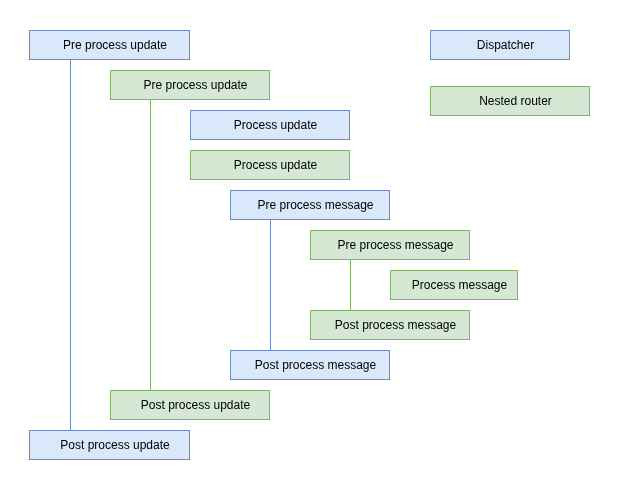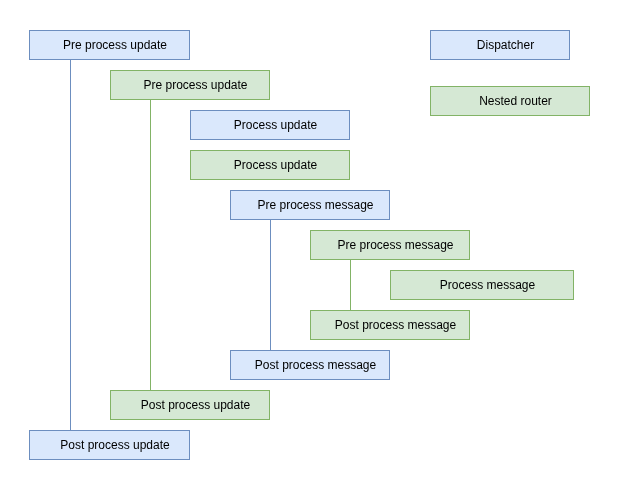--- a/index.html
+++ b/index.html
@@ -57,21 +57,21 @@
   <div class="edge green" style="left:150px; top:100px; width:1px; height:290px;"></div>
   <div class="edge blue" style="left:270px; top:220px; width:1px; height:130px;"></div>
   <div class="edge green" style="left:350px; top:260px; width:1px; height:50px;"></div>
 
   <div class="node blue" style="left:29px;  top:30px;  width:161px; height:30px;">Pre process update</div>
   <div class="node green" style="left:110px; top:70px;  width:160px; height:30px;">Pre process update</div>
   <div class="node blue" style="left:190px; top:110px; width:160px; height:30px;">Process update</div>
   <div class="node green" style="left:190px; top:150px; width:160px; height:30px;">Process update</div>
   <div class="node blue" style="left:230px; top:190px; width:160px; height:30px;">Pre process message</div>
   <div class="node green" style="left:310px; top:230px; width:160px; height:30px;">Pre process message</div>
-  <div class="node green" style="left:390px; top:270px; width:184px; height:30px;">Process message</div>
+  <div class="node green" style="left:390px; top:270px; width:128px; height:30px;">Process message</div>
   <div class="node green" style="left:310px; top:310px; width:160px; height:30px;">Post process message</div>
   <div class="node blue" style="left:230px; top:350px; width:160px; height:30px;">Post process message</div>
   <div class="node green" style="left:110px; top:390px; width:160px; height:30px;">Post process update</div>
   <div class="node blue" style="left:29px;  top:430px; width:161px; height:30px;">Post process update</div>
 
   <div class="node blue" style="left:430px; top:30px; width:140px; height:30px;">Dispatcher</div>
   <div class="node green" style="left:430px; top:70px; width:160px; height:30px;margin-top:16px;">Nested router</div>
 
 </div>
 

